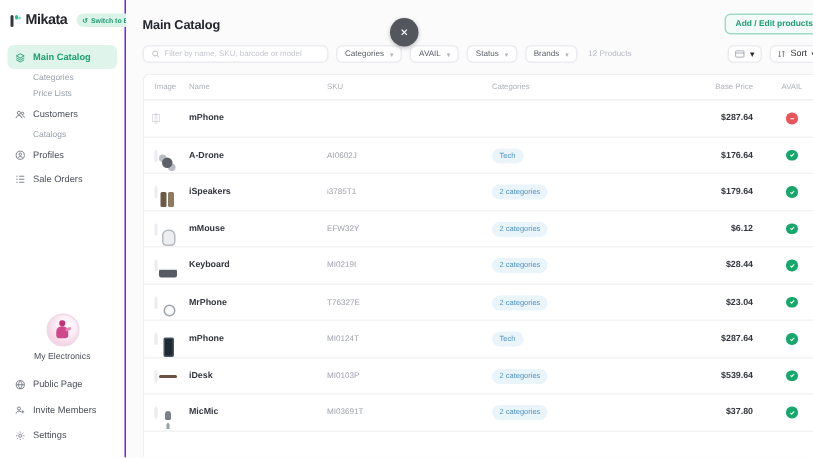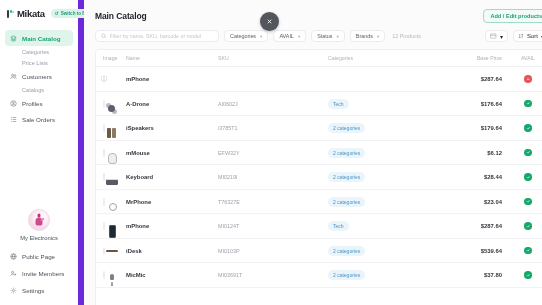--- a/index.html
+++ b/index.html
@@ -9,21 +9,21 @@
     background:#ffffff;
     font-size:6px;
     color:#2b2b33;
     -webkit-font-smoothing: antialiased;
   }
   .app { display:flex; width:542px; height:305px; position:relative; }
 
   
   .sidebar {
     width:84px; height:305px; background:#ffffff;
-    border-right:6px solid #6d28d9;
+    border-right:1px solid #6d28d9;
     display:flex; flex-direction:column; position:relative;
     flex:0 0 84px;
   }
   .brand-row { display:flex; align-items:center; gap:3px; padding:8px 6px 8px 7px; }
   .brand-mark { width:7px; height:8px; position:relative; flex:0 0 auto; }
   .brand-mark i { position:absolute; background:#2bbd8c; border-radius:1px; }
   .brand-mark i.a { left:0; top:0; width:2px; height:8px; background:#34373f;}
   .brand-mark i.b { left:2.5px; top:0.5px; width:2px; height:3.2px; background:#2bbd8c;}
   .brand-mark i.c { left:4.8px; top:1.6px; width:2px; height:2.4px; background:#7fdcc0;}
   .brand-name { font-size:9.5px; font-weight:bold; letter-spacing:-0.3px; color:#23252c; }

